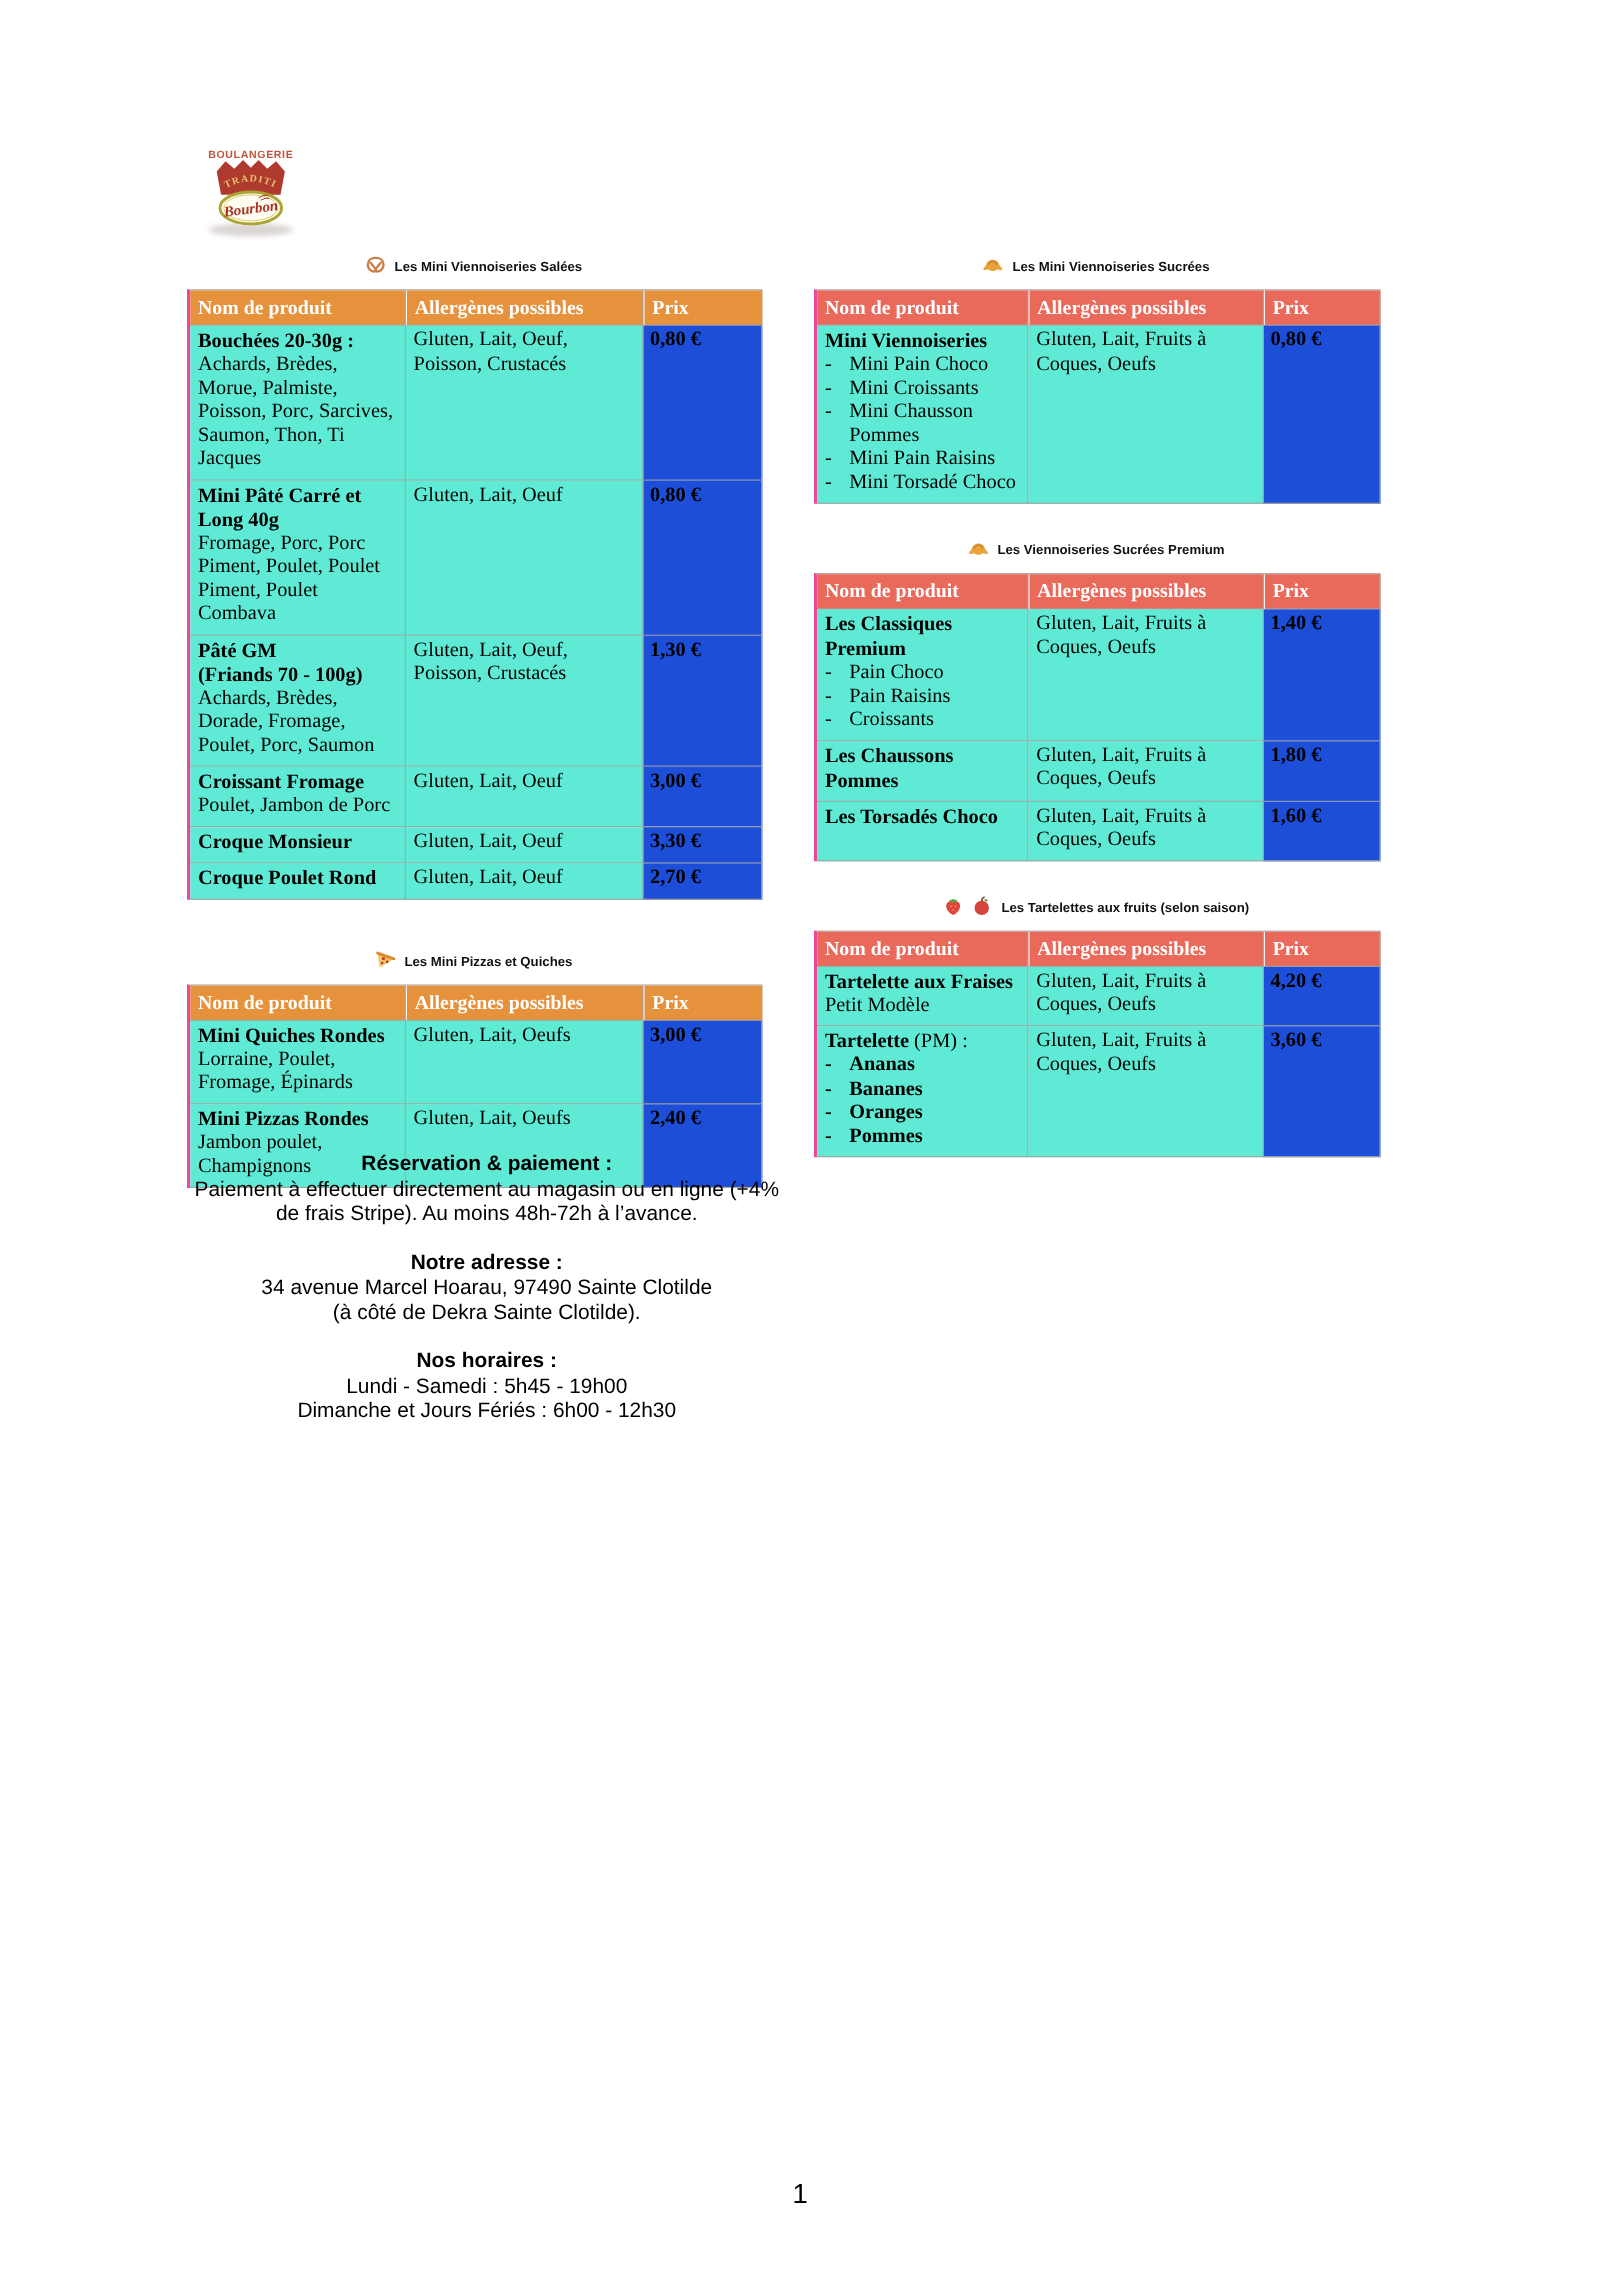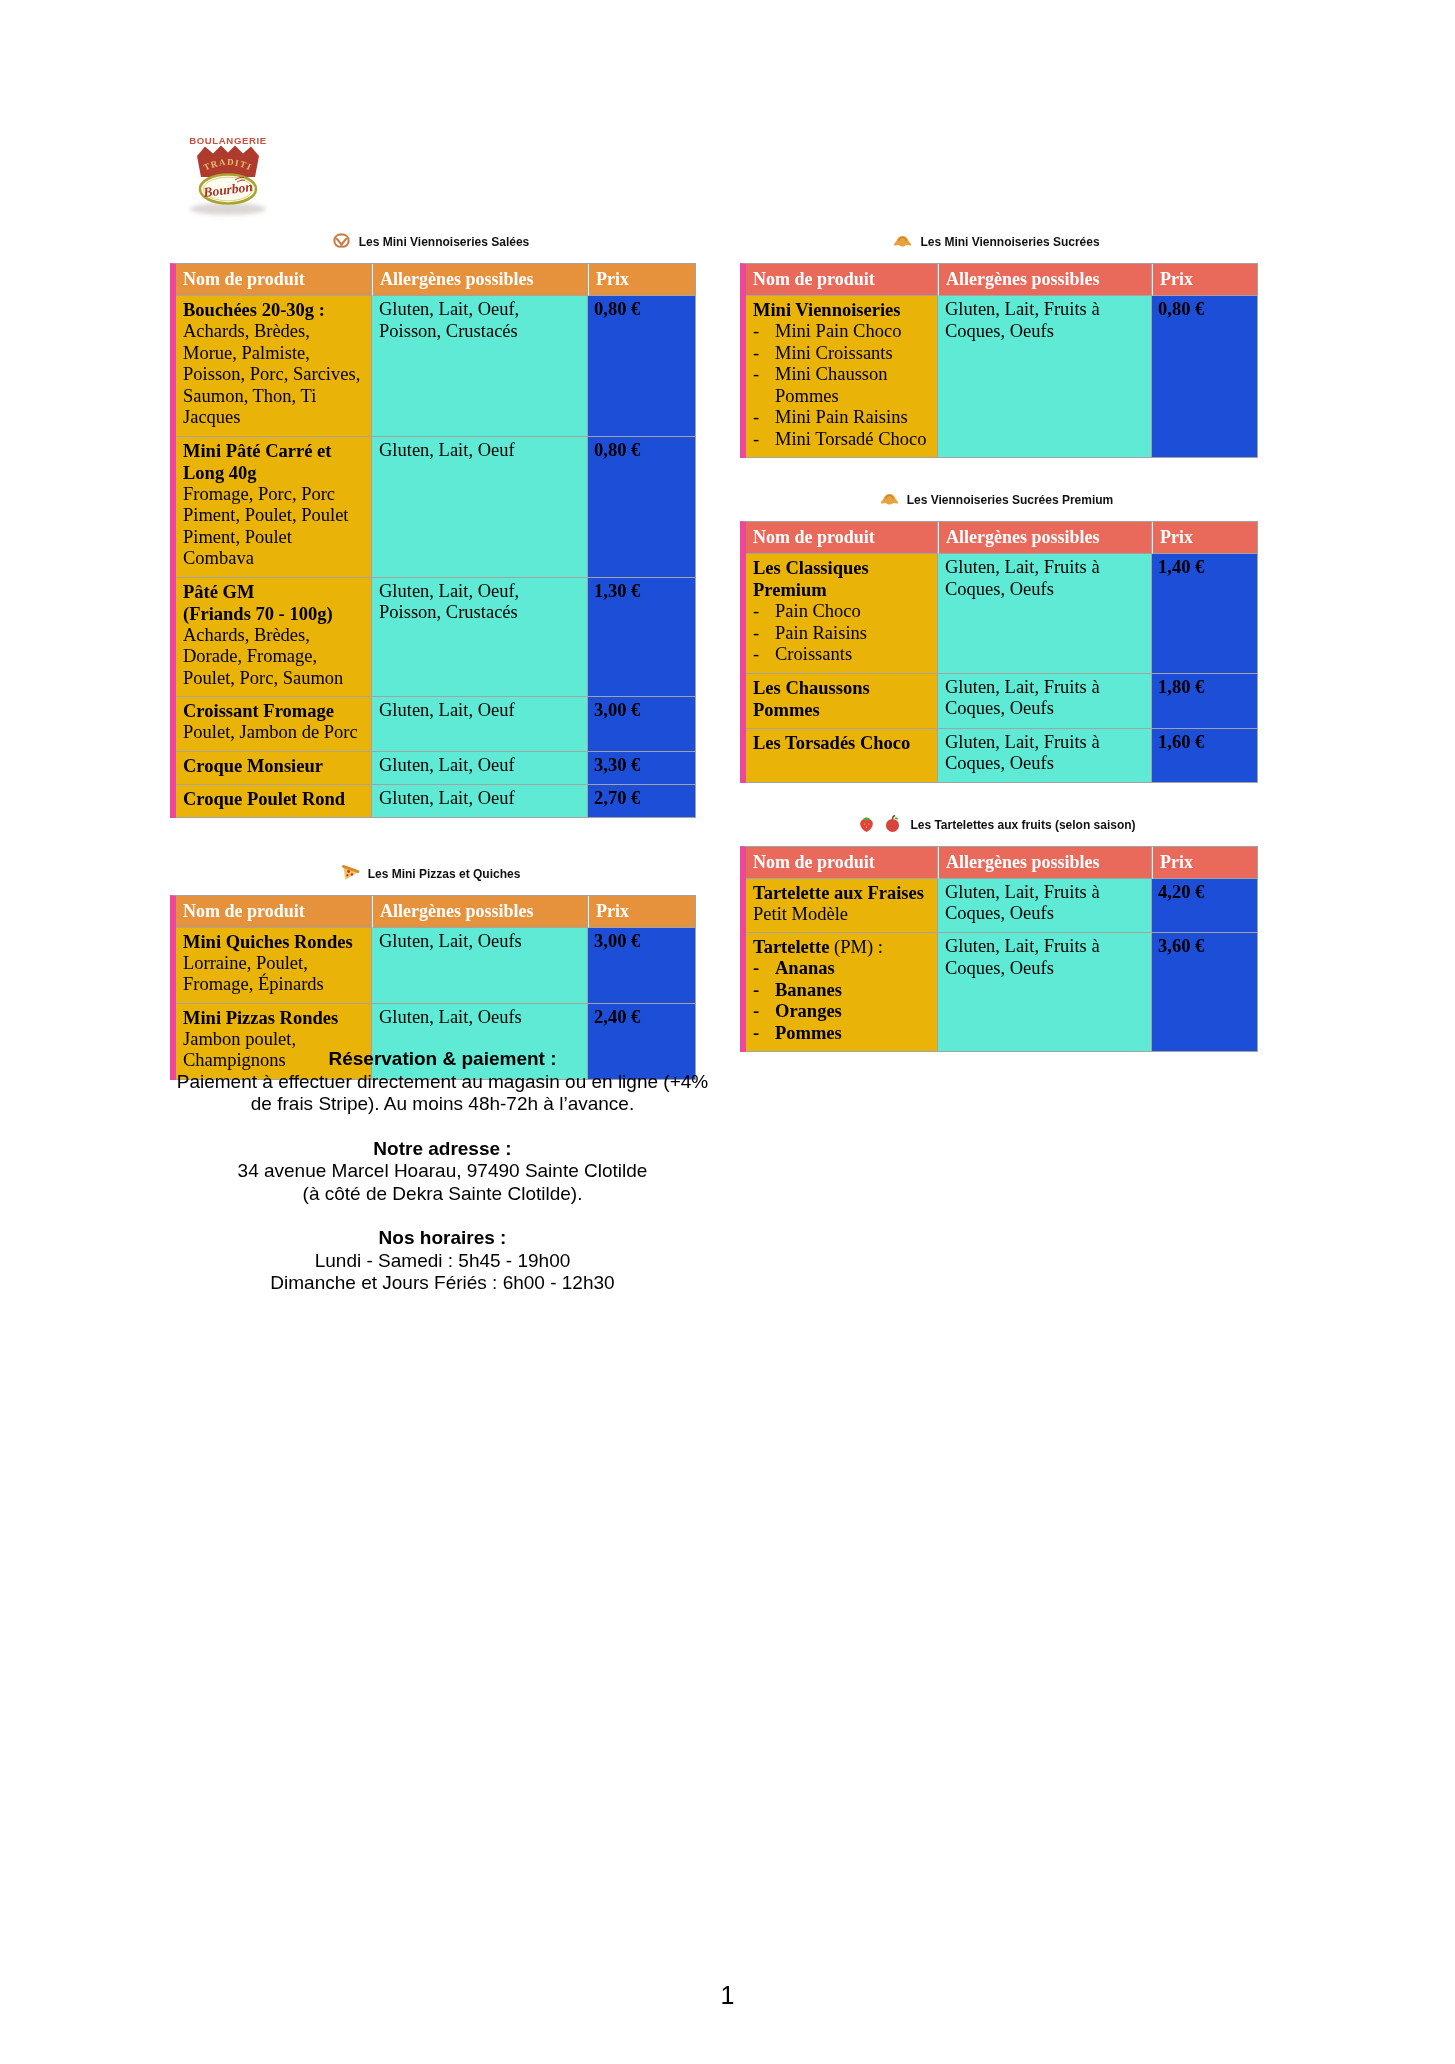--- a/index.html
+++ b/index.html
@@ -17,37 +17,37 @@
   
   .sec-title {
     text-align:center; font-weight:bold; font-size:12px; line-height:22px;
     margin-bottom:10px; color:#111;
   }
   .sec-title .ticon { display:inline-block; width:21px; height:21px; vertical-align:-5px; margin-right:7px; }
   .sec-title .ticon + .ticon { margin-left:-2px; }
   
   table.menu {
     border-collapse:separate; border-spacing:0; table-layout:fixed; width:100%;
-    border-top:1px solid #a3a3a3; border-left:6px solid #ec4899;
+    border-top:1px solid #a3a3a3; border-left:3px solid #ec4899;
     font-family:"Liberation Serif", serif; margin-bottom:44px;
   }
   .col-right table.menu { margin-bottom:30px; }
   table.menu:last-child { margin-bottom:0; }
   table.menu th, table.menu td {
     border-right:1px solid #a3a3a3; border-bottom:1px solid #a3a3a3;
     vertical-align:top; text-align:left;
   }
   table.menu th {
     color:#fff; font-weight:bold; font-size:18px; line-height:22px;
     padding:4px 6px 5px 7px;
   }
   table.menu th + th { border-left:1px solid #f2f2f2; margin-left:-1px; }
   .hdr-orange th { background:#E6913C; }
   .hdr-red th    { background:#E9695B; }
-  td.name  { background:#eab308; padding:3px 6px 7px 7px; }
+  td.name  { background:#5eead4; padding:3px 6px 7px 7px; }
   td.allerg{ background:#5eead4; padding:3px 6px 7px 7px; font-size:18.5px; line-height:21.5px; }
   td.price { background:#1d4ed8; padding:3px 7px 7px 6px; font-size:18.5px; font-weight:bold; text-align:right; }
   .nm { display:block; font-weight:bold; font-size:18.5px; line-height:22px; white-space:pre-line; }
   .nm-inline { font-weight:bold; font-size:18.5px; line-height:22px; }
   .nm-reg { font-weight:normal; font-size:18.5px; line-height:22px; }
   .desc { font-weight:normal; font-size:18.5px; line-height:21.5px; }
   .li { display:flex; font-size:18.5px; line-height:21.5px; }
   .li .dash { width:22px; flex:0 0 22px; }
   .li.bold, .li.bold .dash { font-weight:bold; }
   

